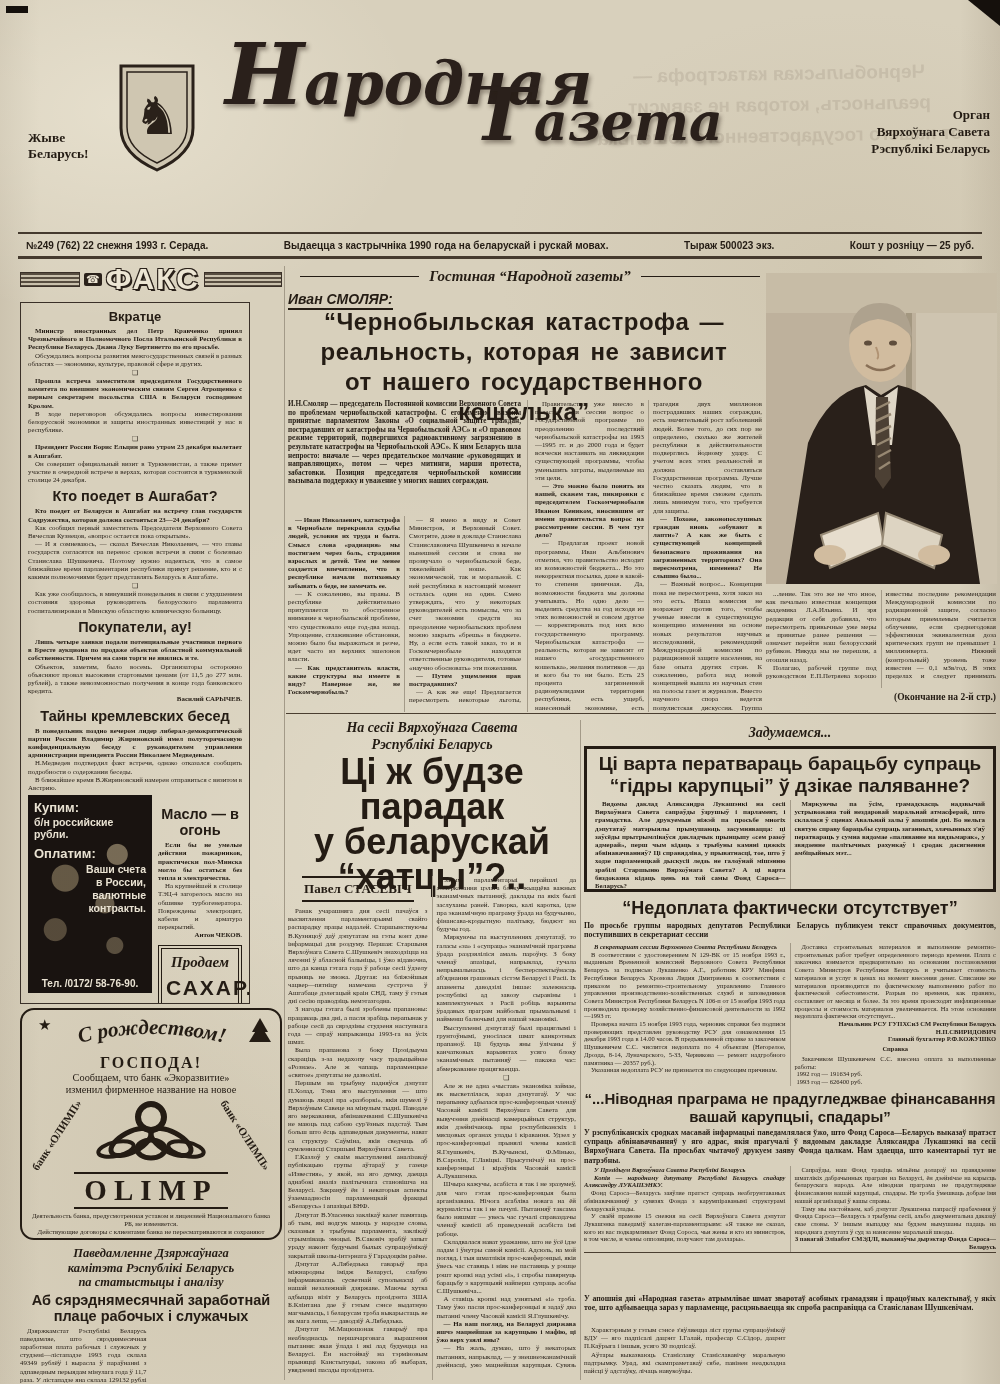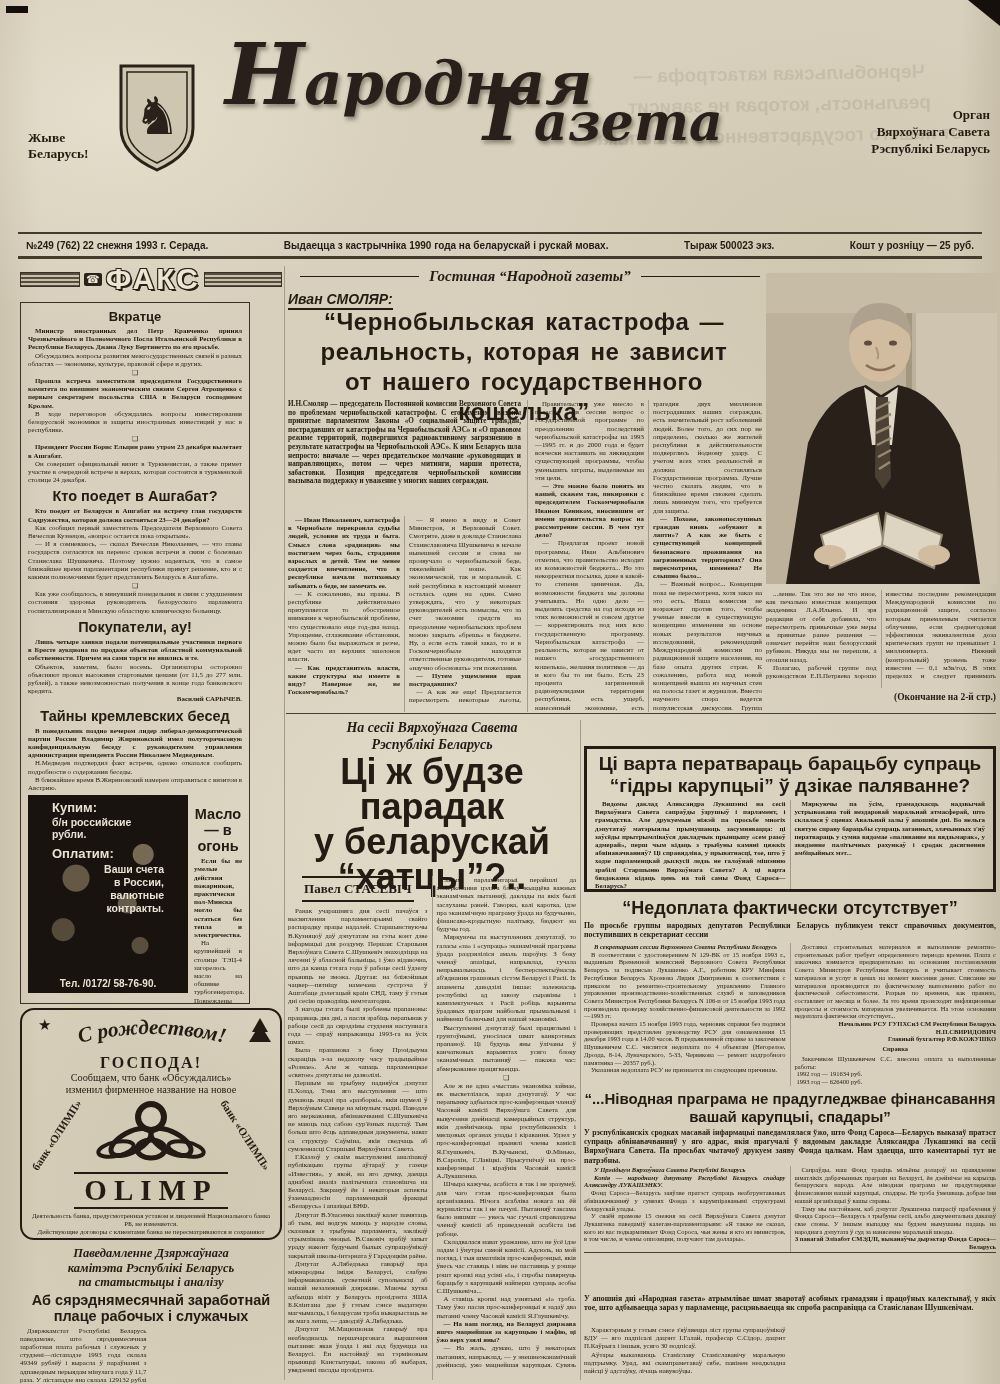--- a/index.html
+++ b/index.html
@@ -44,21 +44,21 @@
   
   .faxhead{display:flex;align-items:center;gap:4px}
   .faxbar{height:13px;flex:1;background:repeating-linear-gradient(180deg,#574d40 0 2px,#c9c0ac 2px 4px);border:1px solid #3a3028}
   .faxtitle{font:bold 30px/30px "Liberation Sans",sans-serif;color:#ece5d3;letter-spacing:2px;
     text-shadow:-1px -1px 0 #2a211a,1px -1px 0 #2a211a,-1px 1px 0 #2a211a,1px 1px 0 #2a211a,2px 2px 0 #2a211a}
   .faxicon{font-size:11px;line-height:11px;background:#2a211a;color:#ece5d3;padding:1px 2px;border-radius:2px}
   .faxbox{border:1px solid #3a3028;padding:5px 7px;overflow:hidden}
   .h-brief{font:bold 13px "Liberation Sans",sans-serif;text-align:center;margin:1px 0 3px}
   .h-side{font:bold 14.5px/16px "Liberation Sans",sans-serif;text-align:center;margin:4px 0 3px}
   .fax-row{display:flex;gap:6px;margin-top:3px}
-  .rublead{width:112px;height:188px;flex:none;color:#e9e2d2;background:#191310;padding:5px 24px;position:relative;overflow:hidden;
+  .rublead{width:112px;height:188px;flex:none;color:#e9e2d2;background:#191310;padding:5px 6px;position:relative;overflow:hidden;
     background-image:radial-gradient(circle at 72% 30%, rgba(196,178,142,.55) 0 10px, transparent 11px),
       radial-gradient(circle at 30% 42%, rgba(176,158,122,.5) 0 13px, transparent 14px),
       radial-gradient(circle at 62% 55%, rgba(196,178,142,.45) 0 9px, transparent 10px),
       radial-gradient(circle at 22% 68%, rgba(160,142,110,.45) 0 11px, transparent 12px),
       radial-gradient(circle at 70% 76%, rgba(186,168,132,.4) 0 8px, transparent 9px)}
   .rl1{font:bold 13px "Liberation Sans",sans-serif}
   .rl2{font:bold 10.5px/12px "Liberation Sans",sans-serif;margin:1px 0 6px}
   .rl4{font:bold 10.5px/13px "Liberation Sans",sans-serif;text-align:right;white-space:pre-line;margin-top:2px}
   .rphone{position:absolute;left:5px;right:5px;bottom:4px;font:bold 10px "Liberation Sans",sans-serif;text-align:center}
   .faxright{flex:1;min-width:0}
@@ -221,21 +221,21 @@
           <path id="arc" d="M10,44 Q124,0 238,44" fill="none"></path>
         </defs>
       <text font-size="21" font-weight="bold" font-style="italic" font-family="Liberation Serif, serif" fill="#241c14">
         <textPath href="#arc" startOffset="50%" text-anchor="middle">С рождеством!</textPath>
       </text>
       <text x="10" y="18" font-size="15" fill="#241c14">★</text>
       <polygon points="232,6 240,20 224,20" fill="#241c14"></polygon>
       <polygon points="232,12 243,30 221,30" fill="#241c14"></polygon>
     </svg>
     <div class="gospoda">ГОСПОДА!</div>
-    <div class="oline">Сообщаем, что банк «Обсуждались»</div>
+    <div class="oline">Сообщаем, что банк «Экоразвитие»</div>
     <div class="oline">изменил фирменное название на новое</div>
     <div class="omid">
       <span class="oside osl">банк «ОЛИМП»</span>
       <span class="oside osr">банк «ОЛИМП»</span>
       <svg width="110" height="72" viewBox="0 0 110 72">
         <circle cx="55" cy="20" r="13" fill="none" stroke="#241c14" stroke-width="6"></circle>
         <ellipse cx="35" cy="45" rx="22" ry="10" transform="rotate(-28 35 45)" fill="none" stroke="#241c14" stroke-width="5"></ellipse>
         <ellipse cx="75" cy="45" rx="22" ry="10" transform="rotate(28 75 45)" fill="none" stroke="#241c14" stroke-width="5"></ellipse>
         <ellipse cx="20" cy="52" rx="18" ry="7" transform="rotate(-12 20 52)" fill="none" stroke="#241c14" stroke-width="4"></ellipse>
         <ellipse cx="90" cy="52" rx="18" ry="7" transform="rotate(12 90 52)" fill="none" stroke="#241c14" stroke-width="4"></ellipse>
@@ -348,20 +348,21 @@
         <p class="psep">❑</p>
         <p>Але ж не адна «чыстая» эканоміка займае, як высветлілася, зараз дэпутатаў. У час перапынку адбылася прэс-канферэнцыя членаў Часовай камісіі Вярхоўнага Савета для вывучэння дзейнасці камерцыйных структур, якія дзейнічаюць пры рэспубліканскіх і мясцовых органах улады і кіравання. Удзел у прэс-канферэнцыі прынялі члены камісіі Я.Глушкевіч, В.Кучынскі, Ф.Мінько, В.Сарохін, Г.Лавіцкі. Прысутнічаў на прэс-канферэнцыі і кіраўнік Часовай камісіі А.Лукашэнка.</p>
         <p>Шчыра кажучы, асабіста я так і не зразумеў, для чаго гэтая прэс-канферэнцыя была арганізавана. Нічога асабліва новага на ёй журналісты так і не пачулі. Пытанняў таксама было няшмат — увесь час гучалі справаздачы членаў камісіі аб праведзенай асабіста імі рабоце.</p>
         <p>Складвалася нават уражанне, што не ўсё ідзе ладам і ўнутры самой камісіі. Адсюль, на мой погляд, і тыя шматлікія прэс-канферэнцыі, якія ўвесь час ставяць і ніяк не паставяць у рэшце рэшт кропкі над усімі «і», і спробы павярнуць барацьбу з карупцыяй найперш супраць асобы С.Шушкевіча...</p>
         <p>А ставіць кропкі над узнятымі «і» трэба. Таму ўжо пасля прэс-канферэнцыі я задаў два пытанні члену Часовай камісіі Я.Глушкевічу.</p>
         <p class="pq">— На ваш погляд, на Беларусі дзяржава яшчэ мацнейшая за карупцыю і мафію, ці ўжо верх узялі яны?</p>
         <p>— На жаль, думаю, што ў некаторых пытаннях, напрыклад, — у знешнеэканамічнай дзейнасці, ужо мацнейшая карупцыя. Сувязь «ценевікоў» і дзяржчыноўнікаў тут даволі трывалая.</p>
       </div>
   </div>
 
+  <div class="abs kick2" style="left:584px;top:724px;width:412px">Задумаемся...</div>
   <div class="abs thinkbox" style="left:584px;top:746px;width:412px;height:146px;box-sizing:border-box">
     <div class="hsans thinkhead">Ці варта ператвараць барацьбу супраць
 “гідры карупцыі” ў дзікае паляванне?</div>
     <div class="cols2 body-s boldcols" style="height:94px">
         <p>Вядомы даклад Аляксандра Лукашэнкі на сесіі Вярхоўнага Савета сапраўды ўзрушыў і парламент, і грамадства. Але друкуемыя ніжэй па просьбе многіх дэпутатаў матэрыялы прымушаюць засумнявацца: ці заўсёды прытрымліваўся дакладчык прынцыпу «сем разоў адмерай», перш чым кідаць з трыбуны камяні цяжкіх абвінавачванняў? Ці справядліва, у прыватнасці, тое, што ў ходзе парламенцкай дыскусіі ледзь не галоўнай мішэнню зрабілі Старшыню Вярхоўнага Савета? А ці варта бяздоказна кідаць цень на той самы Фонд Сароса—Беларусь?</p>
         <p>Мяркуючы па ўсім, грамадскасць надзвычай устрывожана той нездаровай маральнай атмасферай, што склалася ў сценах Авальнай залы ў апошнія дні. Бо нельга святую справу барацьбы супраць заганных, злачынных з'яў ператвараць у сумна вядомае «паляванне на вядзьмарак», у звядзенне палітычных рахункаў і сродак дасягнення амбіцыйных мэт...</p>
       </div>
   </div>
 
   <div class="abs hsans h2r" style="left:584px;top:898px;width:412px">“Недоплата фактически отсутствует”</div>

